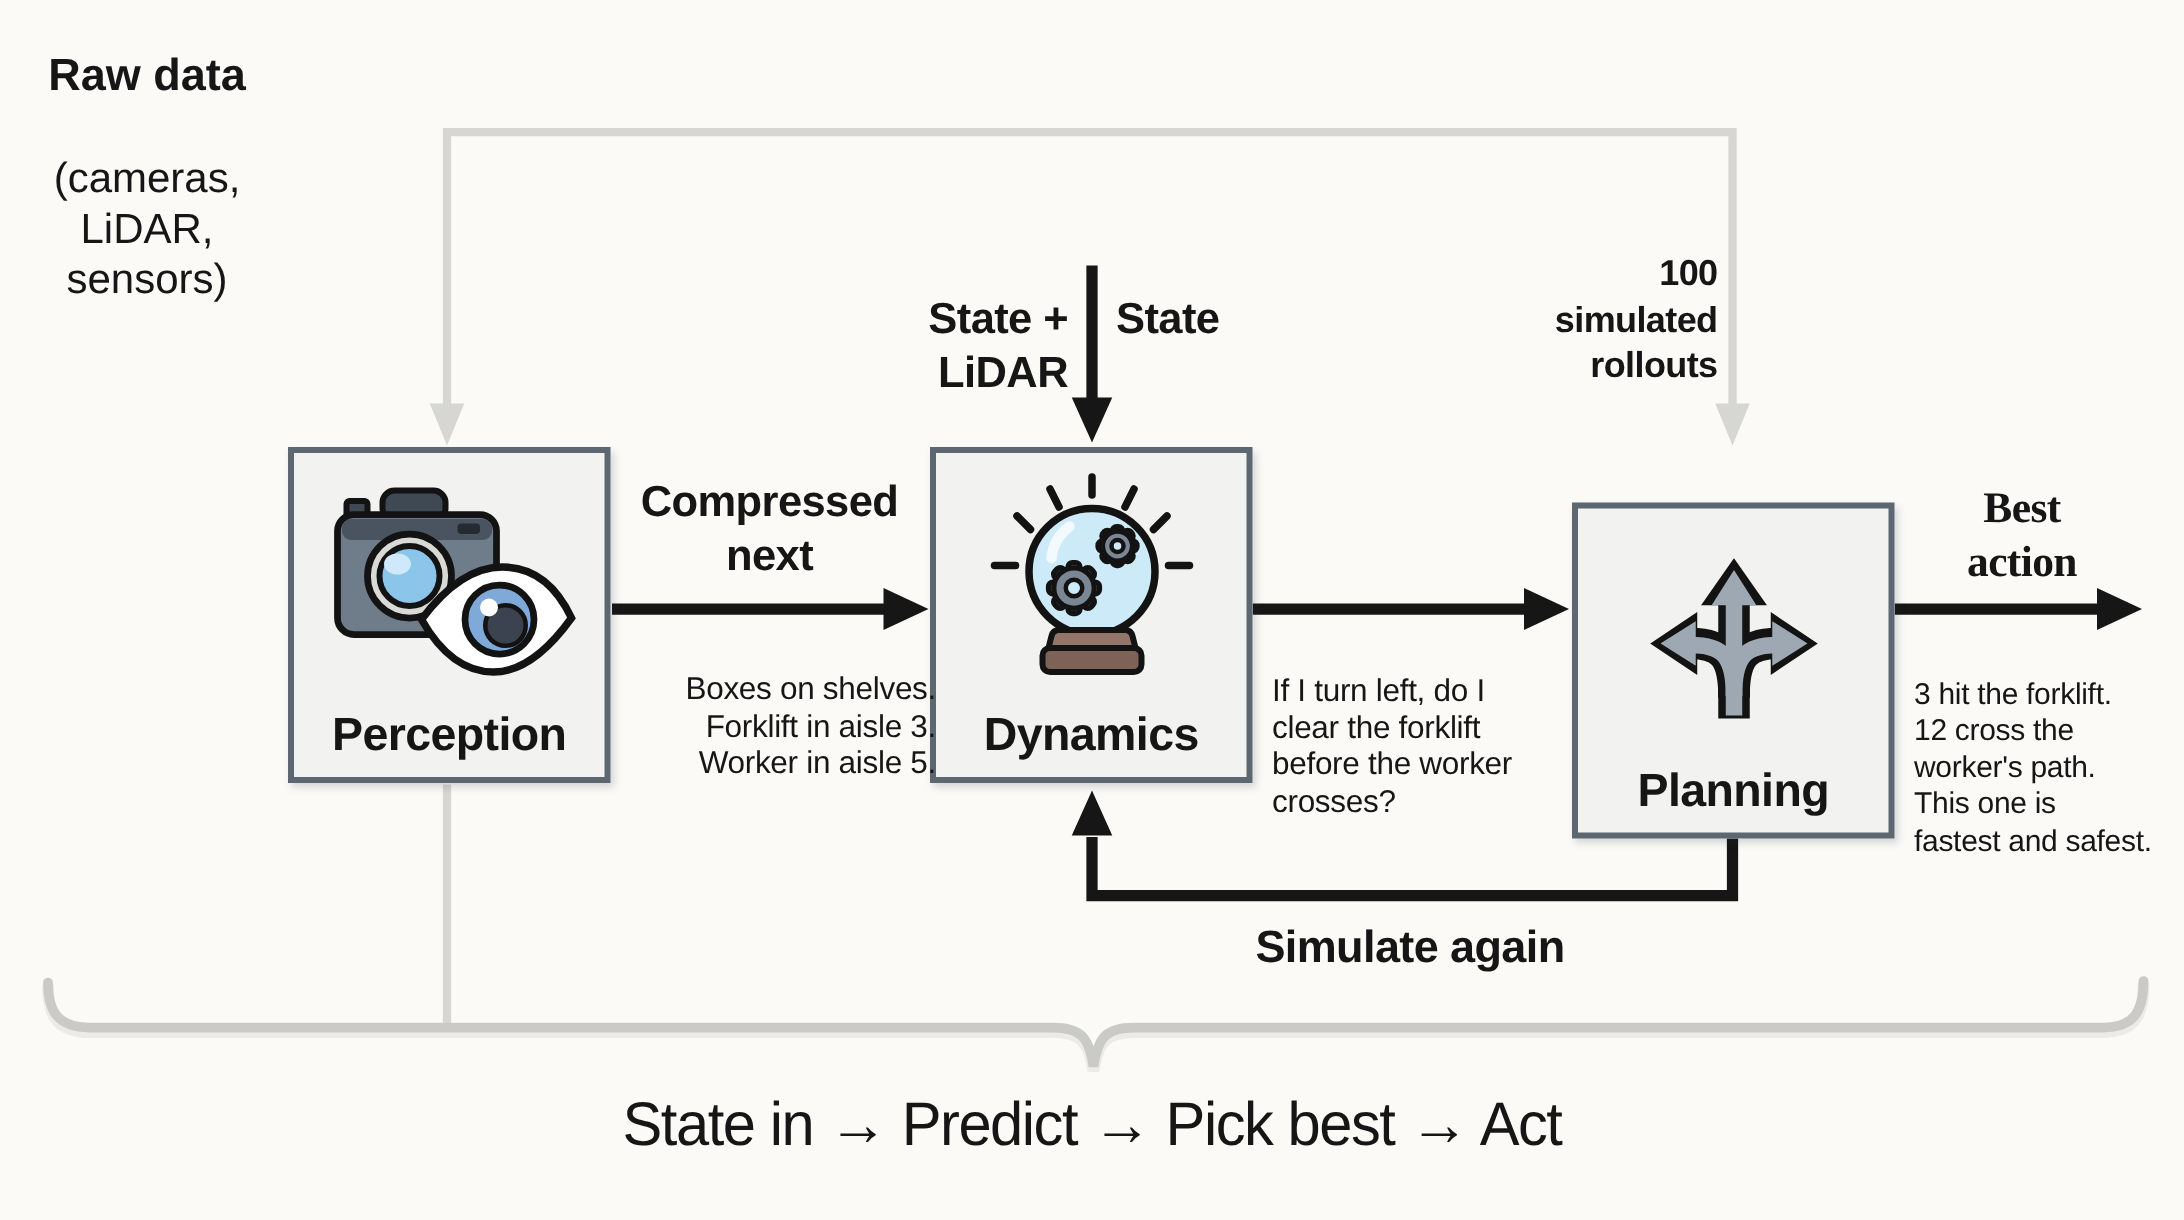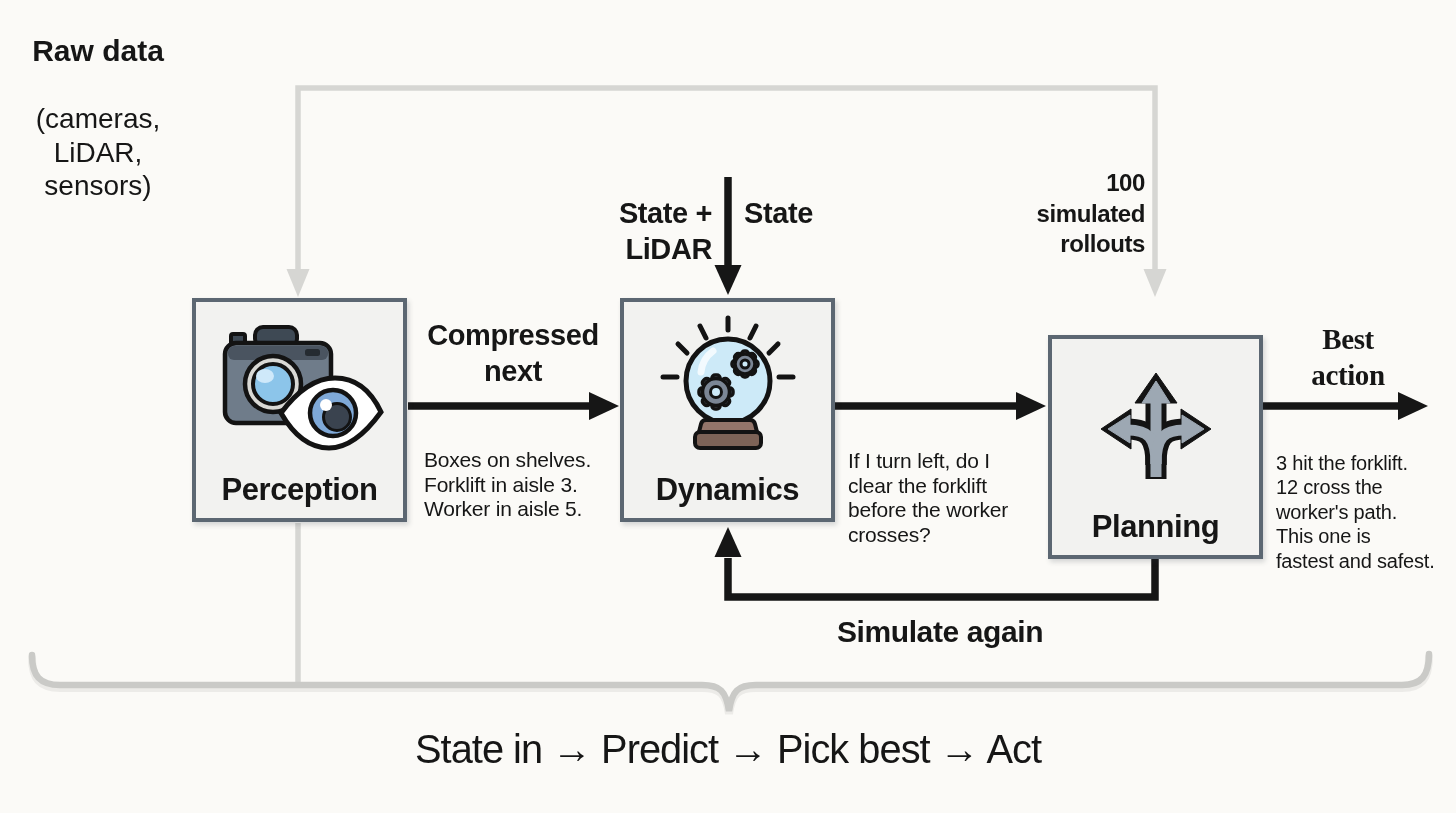--- a/index.html
+++ b/index.html
@@ -26,21 +26,21 @@
 
   .lbl{position:absolute;font-weight:700;font-size:29px;line-height:1.24;letter-spacing:-.4px;
        white-space:pre-line;}
   .note{position:absolute;font-weight:400;font-size:21px;line-height:1.17;letter-spacing:-.2px;
         white-space:pre-line;}
 
   #raw-data{left:8px;top:348px;width:196px;text-align:center;font-weight:400;font-size:28px;line-height:1.19;white-space:pre-line;}
   #raw-data .rd-title{font-weight:700;font-size:30px;}
 
   #compressed-label{left:406px;top:318px;width:214px;text-align:center;}
-  #compressed-note{left:424px;top:448px;width:200px;text-align:left;}
+  #compressed-note{left:424px;top:448px;width:200px;text-align:right;}
 
   #state-action-label{left:586px;top:196px;width:126px;text-align:right;}
   #state-label{left:744px;top:196px;width:120px;text-align:left;}
 
   #predicted-label{left:833px;top:318px;width:214px;text-align:center;}
   #predicted-note{left:848px;top:449px;width:205px;text-align:left;}
 
   #rollouts-label{left:1000px;top:168px;width:145px;text-align:right;font-size:24px;line-height:1.28;}
 
   #best-label{left:1266px;top:322px;width:164px;text-align:center;font-family:Liberation Serif, serif;}

